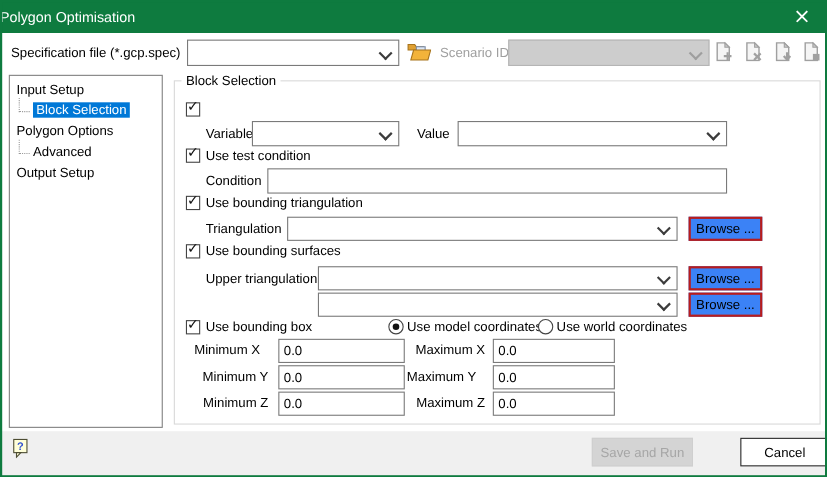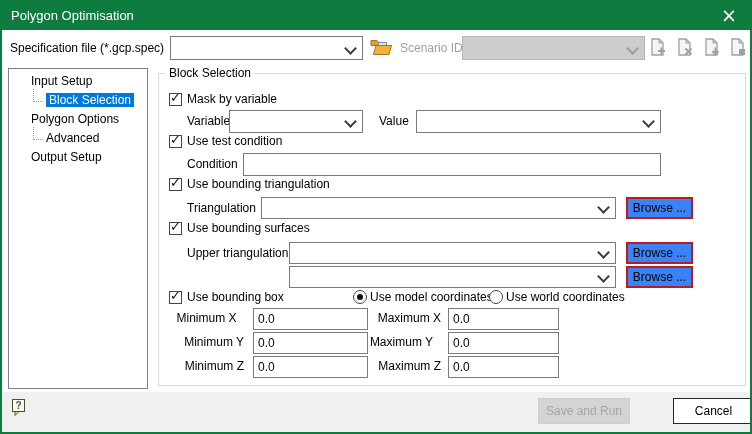--- a/index.html
+++ b/index.html
@@ -4,42 +4,42 @@
 <style>
   html,body{margin:0;padding:0;background:#c9c9c9;font-family:"Liberation Sans",sans-serif;}
   .dialog{position:relative;width:752px;height:434px;background:#ffffff;overflow:hidden;
           font-family:"Liberation Sans",sans-serif;font-size:12px;color:#000;}
   .dialog::after{content:"";position:absolute;inset:0;border:2px solid #0e7b3f;pointer-events:none;z-index:50;}
   .lbl{position:absolute;font-size:12px;line-height:15px;white-space:nowrap;color:#000;}
   .lbl.dim{color:#9f9f9f;}
 
   
   .titlebar{position:absolute;left:0;top:0;width:752px;height:30px;background:#0e7b3f;display:flex;align-items:center;}
-  .title-text{color:#ffffff;font-size:13px;margin-left:11px;}
+  .title-text{color:#ffffff;font-size:13px;}
   .close-btn{position:absolute;right:0;top:0;width:46px;height:30px;display:flex;align-items:center;justify-content:center;cursor:pointer;}
   .close-glyph{color:#ffffff;font-size:19px;line-height:30px;font-family:"DejaVu Sans",sans-serif;}
 
   
   .combo{position:absolute;background:#ffffff;border:1px solid #7a7a7a;box-sizing:border-box;}
   .combo .val{position:absolute;left:4px;top:3px;font-size:12px;}
   .chev{position:absolute;right:7px;top:6px;width:7px;height:7px;border-right:2px solid #3c3c3c;border-bottom:2px solid #3c3c3c;transform:rotate(45deg);}
   .combo.disabled{background:#cdcdcd;border-color:#b5b5b5;}
   .combo.disabled .chev{border-color:#9e9e9e;}
   .textbox{position:absolute;border:1px solid #7a7a7a;font:12px "Liberation Sans",sans-serif;padding:0 4px;box-sizing:border-box;background:#fff;color:#000;outline:none;}
 
   
   .btn{position:absolute;font:12px "Liberation Sans",sans-serif;display:flex;align-items:center;justify-content:center;box-sizing:border-box;cursor:pointer;}
   .browse{background:#3b82f6;border:2px solid #b91c1c;}
   .save-disabled{background:#d4d4d4;border:1px solid #cfcfcf;color:#a6a6a6;cursor:default;}
   .cancel{background:#ffffff;border:1px solid #262626;}
   .icon-btn{position:absolute;background:transparent;border:none;padding:0;cursor:pointer;}
 
   
   .tree{position:absolute;left:8px;top:68px;width:140px;height:321px;background:#fff;border:1px solid #808080;box-sizing:border-box;}
-  .titem{position:absolute;left:16px;height:17px;display:flex;align-items:center;white-space:nowrap;cursor:default;text-align:right;}
+  .titem{position:absolute;left:0;height:17px;display:flex;align-items:center;white-space:nowrap;cursor:default;text-align:right;}
   .titem .root-pad{width:6px;}
   .connector{width:9px;height:12px;margin:-8px 3px 0 8px;border-left:1px dotted #9a9a9a;border-bottom:1px dotted #9a9a9a;}
   .sel{background:#0078d7;color:#fff;padding:0 3px;}
 
   
   .groupbox{position:absolute;left:158px;top:73px;width:588px;height:313px;border:1px solid #d9d9d9;box-sizing:border-box;}
   .group-title{position:absolute;left:6px;top:-8px;background:#ffffff;padding:0 4px;font-size:12px;}
 
   .checkbox{position:absolute;width:13px;height:13px;border:1px solid #444;background:#fff;box-sizing:border-box;cursor:pointer;}
   .check-glyph{position:absolute;left:0;top:-4px;font-size:13px;color:#111;font-family:"DejaVu Sans",sans-serif;}
@@ -140,21 +140,20 @@
       <span>Output Setup</span>
     </div>
   </div>
 
   <div class="groupbox">
     <span class="group-title">Block Selection</span>
 
     <span class="checkbox" style="left:10px;top:19px;">
       <span class="check-glyph">✓</span>
     </span>
-    <span class="lbl" style="left:28px;top:18px;">Mask by variable</span>
 
     <span class="lbl" style="left:28px;top:40px;">Variable</span>
     <div class="combo" style="left:70px;top:36px;width:134px;height:23px;">
       <span class="val"></span>
       <span class="chev"></span>
     </div>
     <span class="lbl" style="left:220px;top:40px;">Value</span>
     <div class="combo" style="left:257px;top:36px;width:245px;height:23px;">
       <span class="val"></span>
       <span class="chev"></span>

